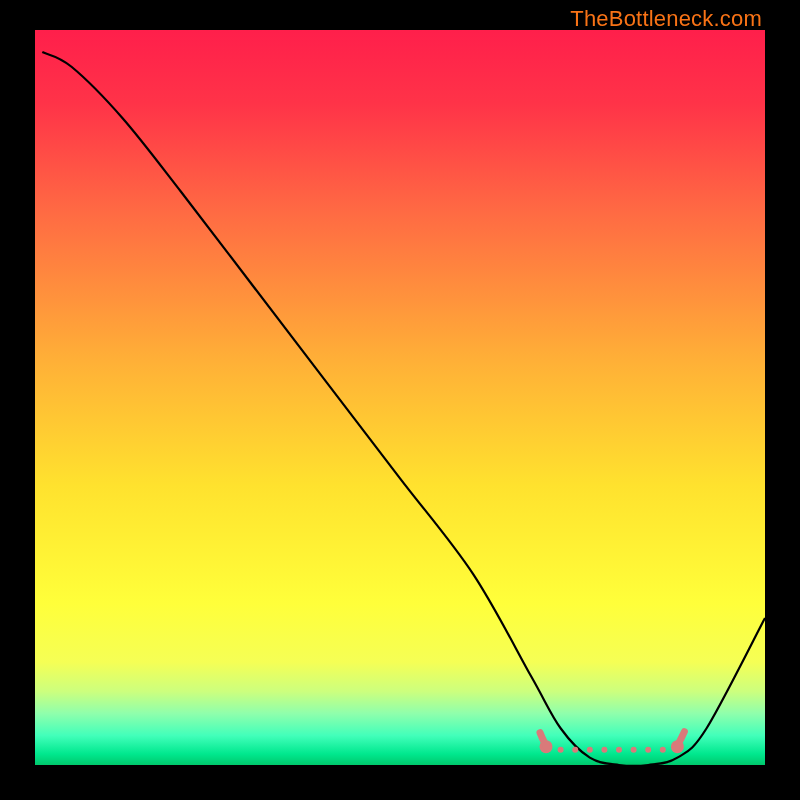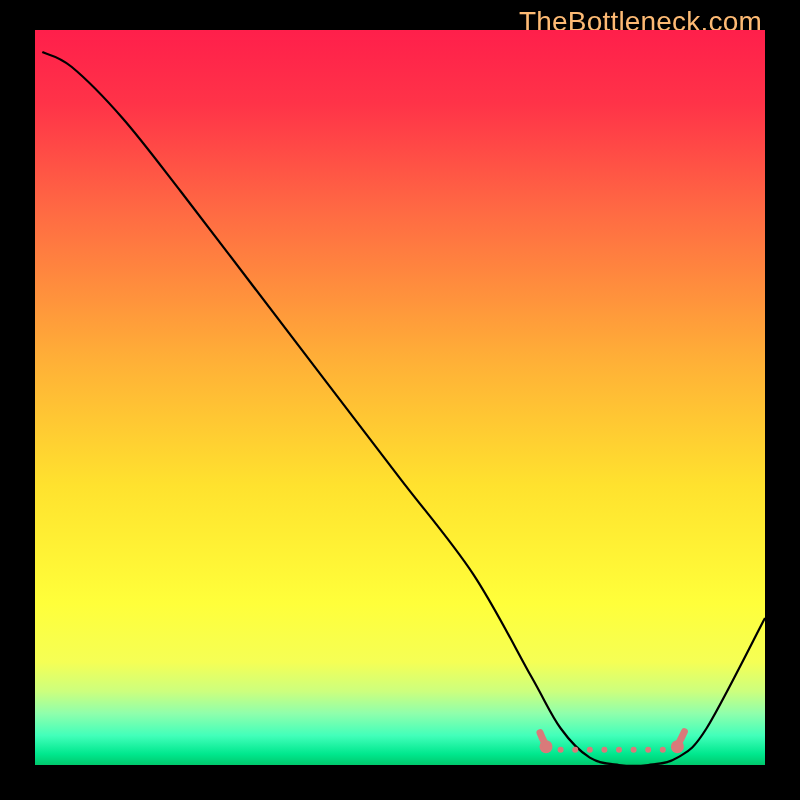--- a/index.html
+++ b/index.html
@@ -16,22 +16,22 @@
     overflow: hidden;
   }
   .gradient {
     position: absolute;
     left: 0; top: 0; width: 100%; height: 100%;
   }
   .curve-svg { position: absolute; left: 0; top: 0; width: 100%; height: 100%; }
   .watermark {
     position: absolute;
     top: 6px; right: 38px;
-    color: #fdba74;
-    font-size: 28px;
+    color: #f97316;
+    font-size: 22px;
     font-weight: 400;
     letter-spacing: 0.2px;
   }
 </style>
 </head>
 <body>
 
 <div class="frame">
 
   <div class="watermark">TheBottleneck.com</div>

